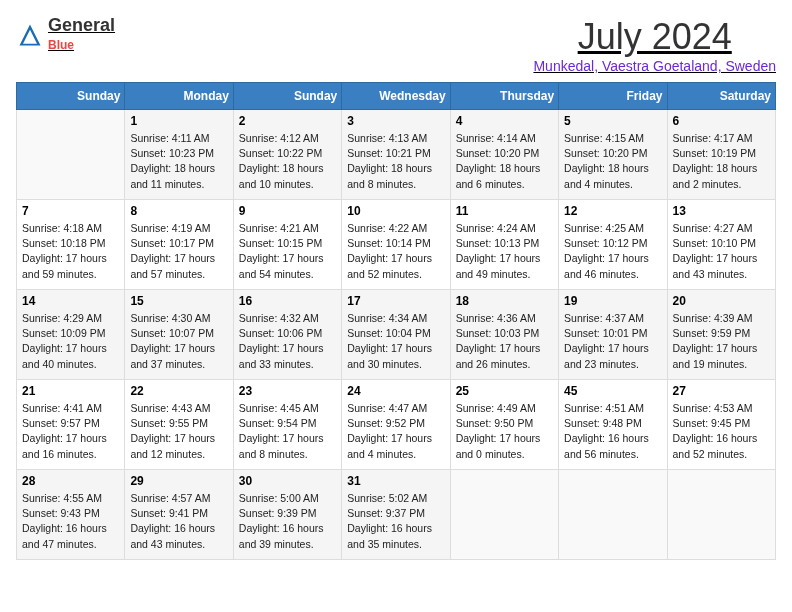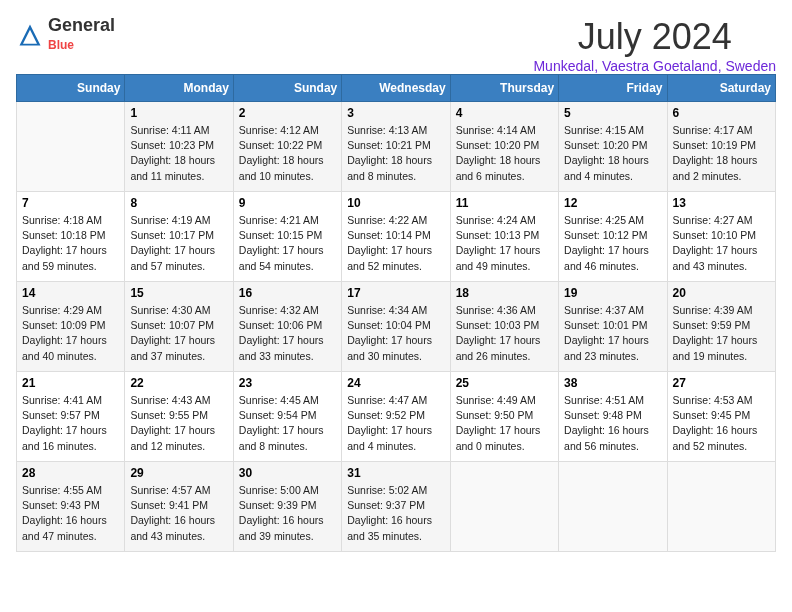--- a/index.html
+++ b/index.html
@@ -7,20 +7,22 @@
       font-family: Arial, sans-serif;
       background: #fff;
       width: 792px;
       min-height: 612px;
       padding: 16px;
     }
     .header {
       display: flex;
       justify-content: space-between;
       align-items: flex-start;
+      margin-bottom: 8px;
+      text-decoration: underline;
     }
     .logo {
       display: flex;
       align-items: center;
       gap: 4px;
     }
     .logo-text-general {
       font-size: 18px;
       font-weight: bold;
       color: #333;
@@ -232,21 +234,21 @@
         </td>
         <td>
           <span class="day-number">24</span>
           <div class="day-info">Sunrise: 4:47 AM<br>Sunset: 9:52 PM<br>Daylight: 17 hours<br>and 4 minutes.</div>
         </td>
         <td>
           <span class="day-number">25</span>
           <div class="day-info">Sunrise: 4:49 AM<br>Sunset: 9:50 PM<br>Daylight: 17 hours<br>and 0 minutes.</div>
         </td>
         <td>
-          <span class="day-number">38</span>
+          <span class="day-number">45</span>
           <div class="day-info">Sunrise: 4:51 AM<br>Sunset: 9:48 PM<br>Daylight: 16 hours<br>and 56 minutes.</div>
         </td>
         <td>
           <span class="day-number">27</span>
           <div class="day-info">Sunrise: 4:53 AM<br>Sunset: 9:45 PM<br>Daylight: 16 hours<br>and 52 minutes.</div>
         </td>
       </tr>
       <tr>
         <td>
           <span class="day-number">28</span>

